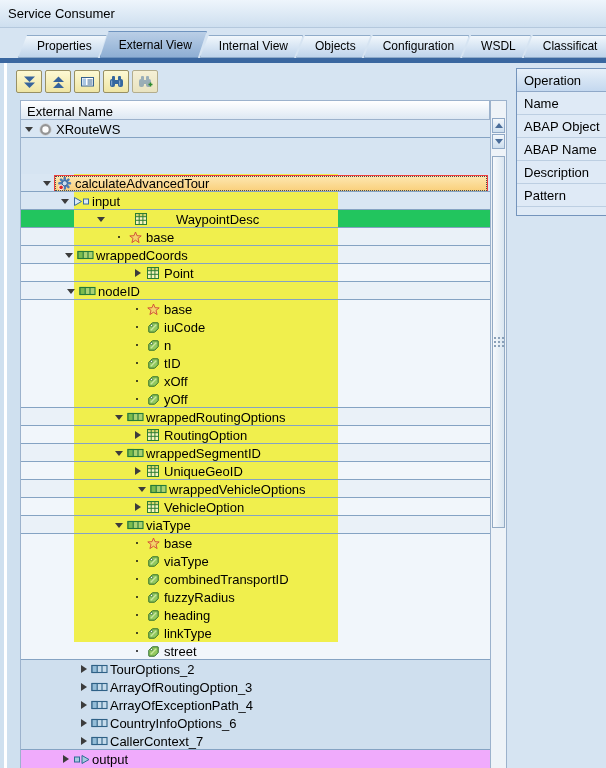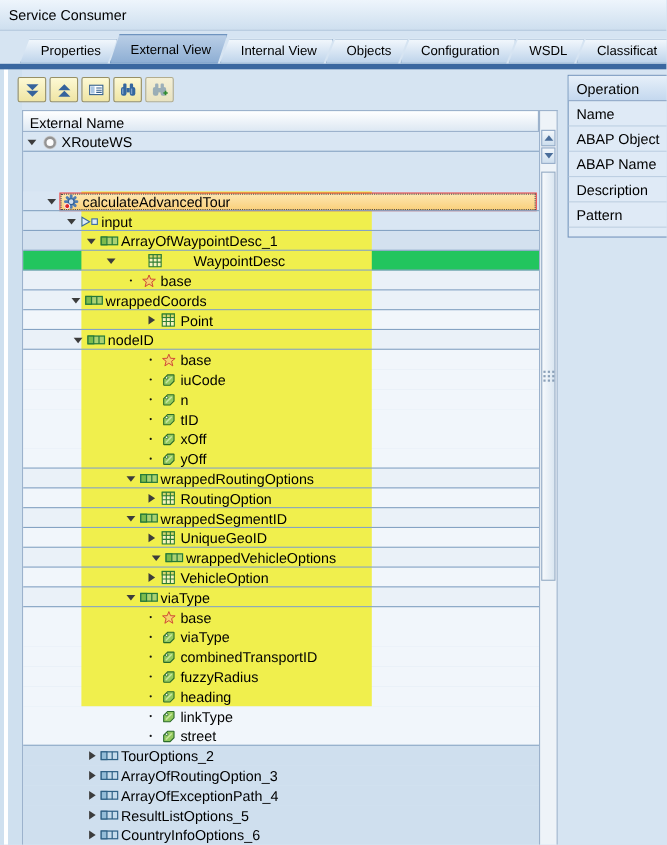--- a/index.html
+++ b/index.html
@@ -195,31 +195,20 @@
       <div class="row sep" style="background: rgb(217, 230, 243); padding-left: 37px;">
         <span class="tw exp"></span>
         <span class="ric">
           <svg width="17" height="11" viewBox="0 0 17 11">
             <polygon points="1.5,1.5 8.5,5.5 1.5,9.5" fill="#dcebf7" stroke="#3a6aa0"></polygon>
             <rect x="10.5" y="3" width="5" height="5" fill="#dcebf7" stroke="#3a6aa0"></rect>
           </svg>
         </span>
         <span class="rlbl">input</span>
       </div>
-      <div class="row sep" style="background: rgb(211, 225, 239); padding-left: 55px;">
-        <span class="tw exp"></span>
-        <span class="ric">
-          <svg width="17" height="10" viewBox="0 0 17 10">
-            <rect x="1" y="1.5" width="15" height="7" fill="#abd272" stroke="#25793a" stroke-width="1.1"></rect>
-            <rect x="1" y="1.5" width="5.2" height="7" fill="#7cbb4d" stroke="#25793a" stroke-width="1.1"></rect>
-            <line x1="11" y1="1.5" x2="11" y2="8.5" stroke="#25793a" stroke-width="1.1"></line>
-          </svg>
-        </span>
-        <span class="rlbl">ArrayOfWaypointDesc_1</span>
-      </div>
       <div class="row sep" style="background: #22c55e; padding-left: 73px; gap: 24px;">
         <span class="tw exp"></span>
         <span class="ric">
           <svg width="14" height="14" viewBox="0 0 14 14">
             <rect x="1.5" y="1.5" width="11" height="11" fill="#f8f4bf" stroke="#2e7d32"></rect>
             <rect x="1.5" y="1.5" width="11" height="3.2" fill="#d9d76d" stroke="#2e7d32"></rect>
             <line x1="5.2" y1="1.5" x2="5.2" y2="12.5" stroke="#2e7d32"></line>
             <line x1="8.9" y1="1.5" x2="8.9" y2="12.5" stroke="#2e7d32"></line>
             <line x1="1.5" y1="8.3" x2="12.5" y2="8.3" stroke="#2e7d32"></line>
           </svg>
@@ -517,31 +506,20 @@
       <div class="row" style="background: rgb(207, 223, 238); padding-left: 55px;">
         <span class="tw col"></span>
         <span class="ric">
           <svg width="17" height="10" viewBox="0 0 17 10">
             <rect x="1" y="1.5" width="15" height="7" fill="#c6dcec" stroke="#2f6186" stroke-width="1.1"></rect>
             <rect x="1" y="1.5" width="5.2" height="7" fill="#94bdd8" stroke="#2f6186" stroke-width="1.1"></rect>
             <line x1="11" y1="1.5" x2="11" y2="8.5" stroke="#2f6186" stroke-width="1.1"></line>
           </svg>
         </span>
         <span class="rlbl">ArrayOfExceptionPath_4</span>
-      </div>
-      <div class="row" style="background: rgb(207, 223, 238); padding-left: 55px;">
-        <span class="tw col"></span>
-        <span class="ric">
-          <svg width="17" height="10" viewBox="0 0 17 10">
-            <rect x="1" y="1.5" width="15" height="7" fill="#c6dcec" stroke="#2f6186" stroke-width="1.1"></rect>
-            <rect x="1" y="1.5" width="5.2" height="7" fill="#94bdd8" stroke="#2f6186" stroke-width="1.1"></rect>
-            <line x1="11" y1="1.5" x2="11" y2="8.5" stroke="#2f6186" stroke-width="1.1"></line>
-          </svg>
-        </span>
-        <span class="rlbl">ResultListOptions_5</span>
       </div>
       <div class="row" style="background: rgb(207, 223, 238); padding-left: 55px;">
         <span class="tw col"></span>
         <span class="ric">
           <svg width="17" height="10" viewBox="0 0 17 10">
             <rect x="1" y="1.5" width="15" height="7" fill="#c6dcec" stroke="#2f6186" stroke-width="1.1"></rect>
             <rect x="1" y="1.5" width="5.2" height="7" fill="#94bdd8" stroke="#2f6186" stroke-width="1.1"></rect>
             <line x1="11" y1="1.5" x2="11" y2="8.5" stroke="#2f6186" stroke-width="1.1"></line>
           </svg>
         </span>

